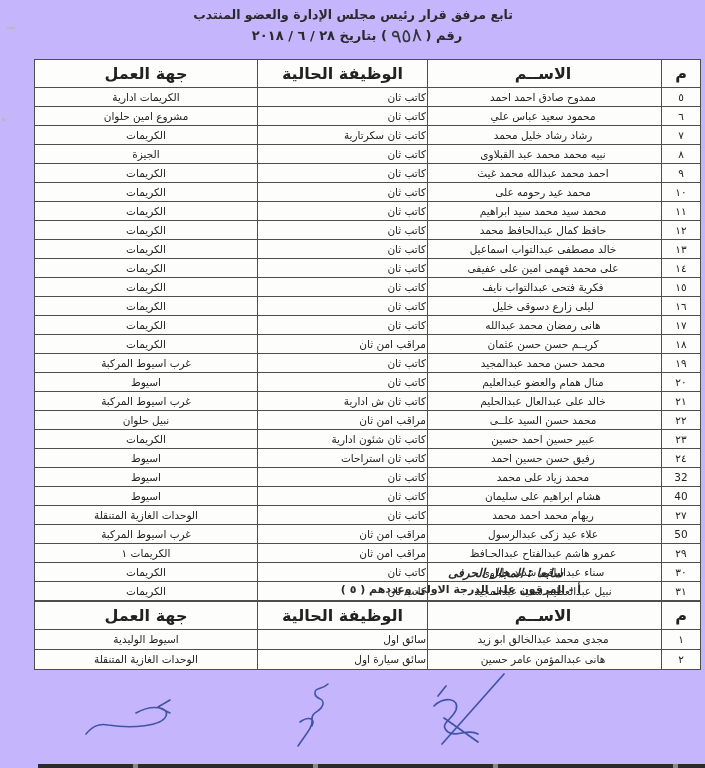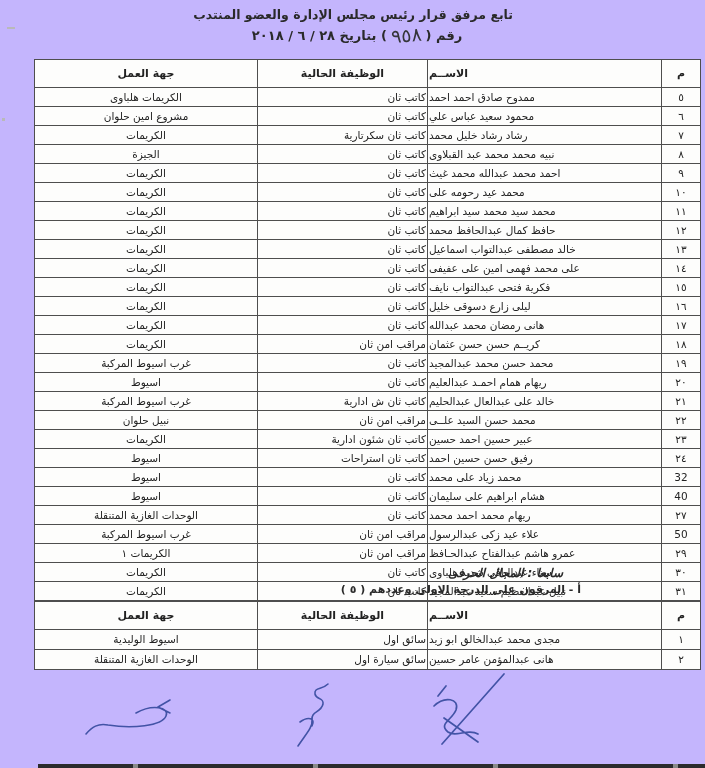--- a/index.html
+++ b/index.html
@@ -29,26 +29,26 @@
     position:absolute; right:4px; width:666px;
     background:#fdfdfc;
   }
   .t1{top:59px;}
   .t2{top:601px;}
   th,td{
     border:1px solid #4e4e4e; overflow:hidden; white-space:nowrap;
     font-weight:normal;
   }
   th{
-    height:25px; font-size:11px; font-weight:bold; text-align:center;
+    height:25px; font-size:16px; font-weight:bold; text-align:center;
     color:#222;
   }
   td{height:16px; font-size:10.5px; line-height:1; color:#232323;}
   .c-num{text-align:center;}
-  .c-name{text-align:left; padding-right:4px;}
+  .c-name{text-align:center; padding-right:4px;}
   .c-job{}
   .c-work{text-align:center;}
   .t2 td{height:17px;margin-left:11px;}
   .sec-line1{
     position:absolute; top:566px; right:142px;
     font-size:12px; font-weight:bold; color:#2a2a2a; white-space:nowrap;font-style:italic;
   }
   .sec-line2{
     position:absolute; top:583px; right:124px;
     font-size:11px; font-weight:bold; color:#2a2a2a; white-space:nowrap;
@@ -84,21 +84,21 @@
         <th class="c-job">الوظيفة الحالية</th>
         <th class="c-work">جهة العمل</th>
       </tr>
     </thead>
     <tbody>
 
         <tr>
           <td class="c-num">٥</td>
           <td class="c-name">ممدوح صادق احمد احمد</td>
           <td class="c-job">كاتب ثان</td>
-          <td class="c-work">الكريمات هلباوى</td>
+          <td class="c-work">الكريمات ادارية</td>
         </tr>
 
         <tr>
           <td class="c-num">٦</td>
           <td class="c-name">محمود سعيد عباس علي</td>
           <td class="c-job">كاتب ثان</td>
           <td class="c-work">مشروع امين حلوان</td>
         </tr>
 
         <tr>
@@ -187,21 +187,21 @@
 
         <tr>
           <td class="c-num">١٩</td>
           <td class="c-name">محمد حسن محمد عبدالمجيد</td>
           <td class="c-job">كاتب ثان</td>
           <td class="c-work">غرب اسيوط المركبة</td>
         </tr>
 
         <tr>
           <td class="c-num">٢٠</td>
-          <td class="c-name">ريهام همام احمـد عبدالعليم</td>
+          <td class="c-name">منال همام والعضو عبدالعليم</td>
           <td class="c-job">كاتب ثان</td>
           <td class="c-work">اسيوط</td>
         </tr>
 
         <tr>
           <td class="c-num">٢١</td>
           <td class="c-name">خالد على عبدالعال عبدالحليم</td>
           <td class="c-job">كاتب ثان ش ادارية</td>
           <td class="c-work">غرب اسيوط المركبة</td>
         </tr>

